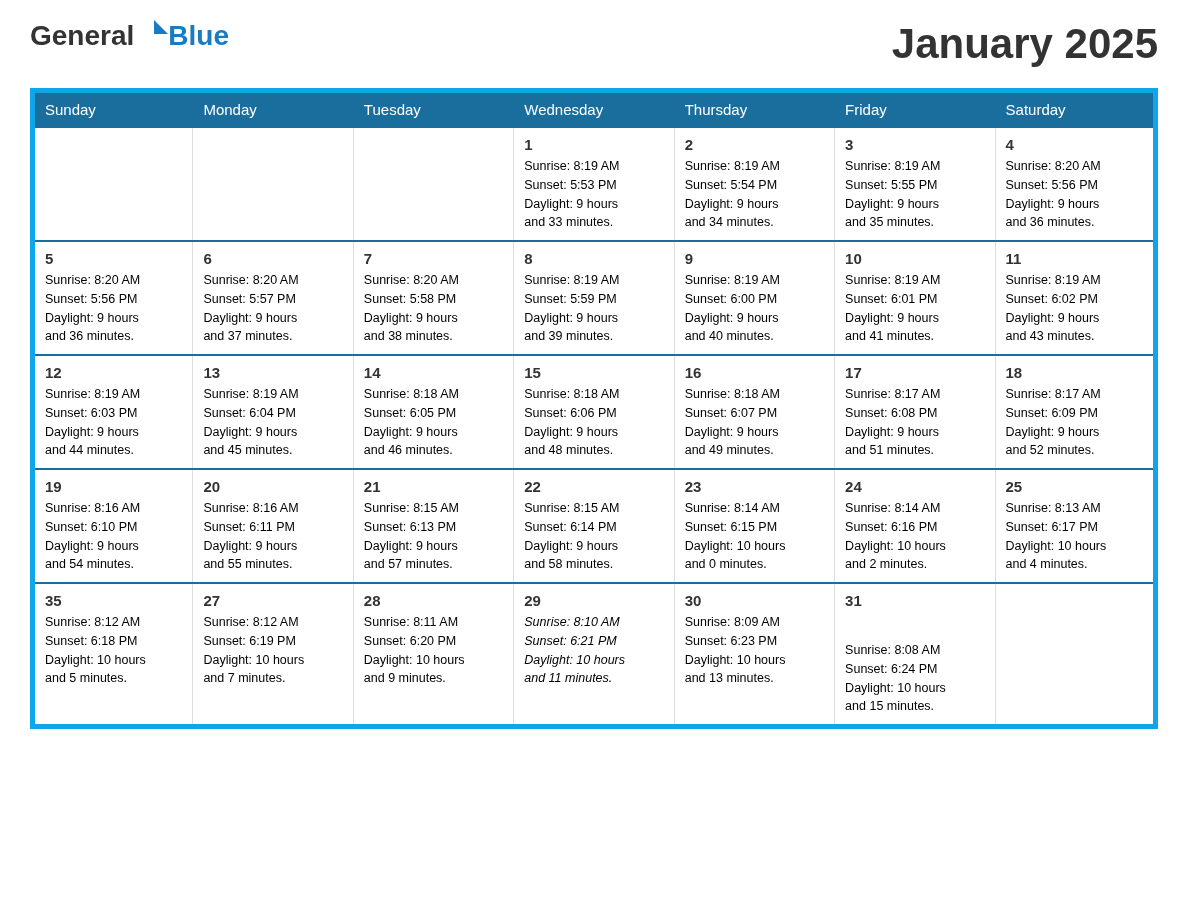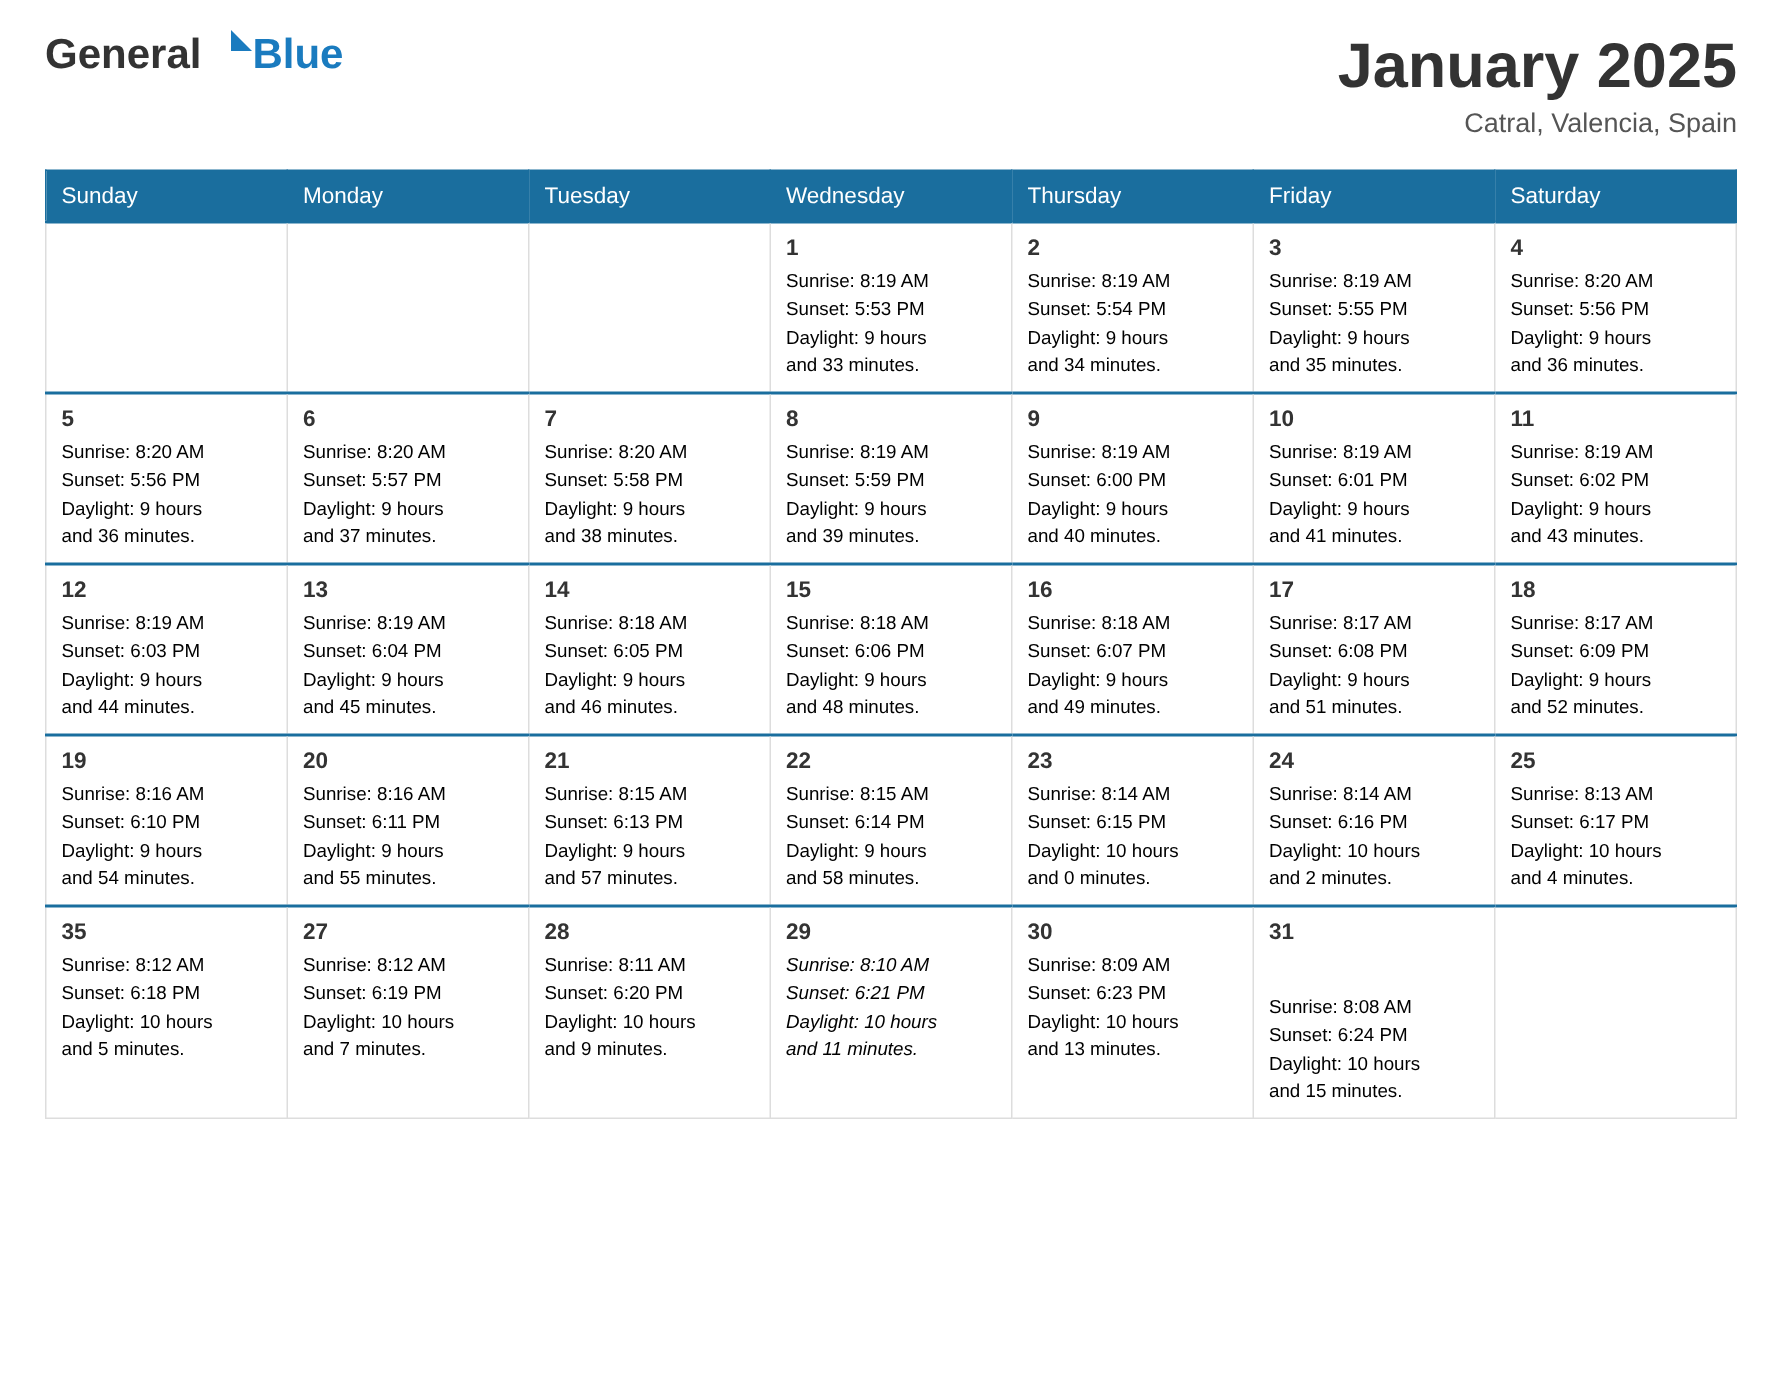--- a/index.html
+++ b/index.html
@@ -49,21 +49,21 @@
       color: #333;
     }
     .calendar-subtitle {
       font-size: 18px;
       color: #555;
       margin-top: 4px;
     }
     .calendar {
       width: 100%;
       border-collapse: collapse;
-      border: 1px solid #0ea5e9;
+      border: 5px solid #0ea5e9;
     }
     .calendar th {
       background-color: #1a6e9e;
       color: #fff;
       font-size: 15px;
       font-weight: normal;
       padding: 8px 10px;
       text-align: left;
       border: 1px solid #1a6e9e;
     }
@@ -115,21 +115,20 @@
     <span class="logo-general">General</span>
     <div style="display:flex; flex-direction:row; align-items:flex-start; margin-left:2px;">
       <div style="display:flex; align-items:center;">
         <div class="logo-triangle"></div>
       </div>
       <span class="logo-blue">Blue</span>
     </div>
   </div>
   <div class="title-block">
     <div class="calendar-title">January 2025</div>
-    <div class="calendar-subtitle">Catral, Valencia, Spain</div>
   </div>
 </div>
 
 <table class="calendar">
   <thead>
     <tr>
     <th>Sunday</th>
         <th>Monday</th>
         <th>Tuesday</th>
         <th>Wednesday</th>

